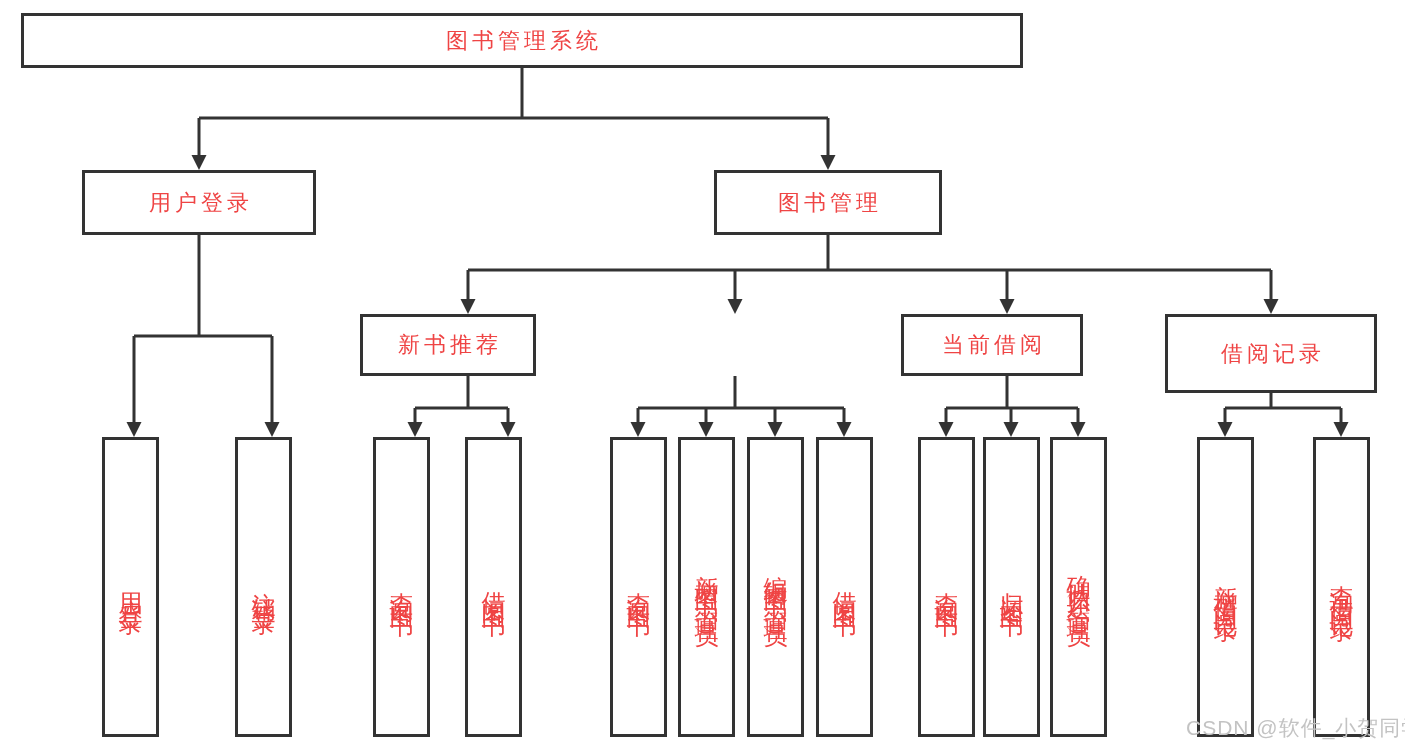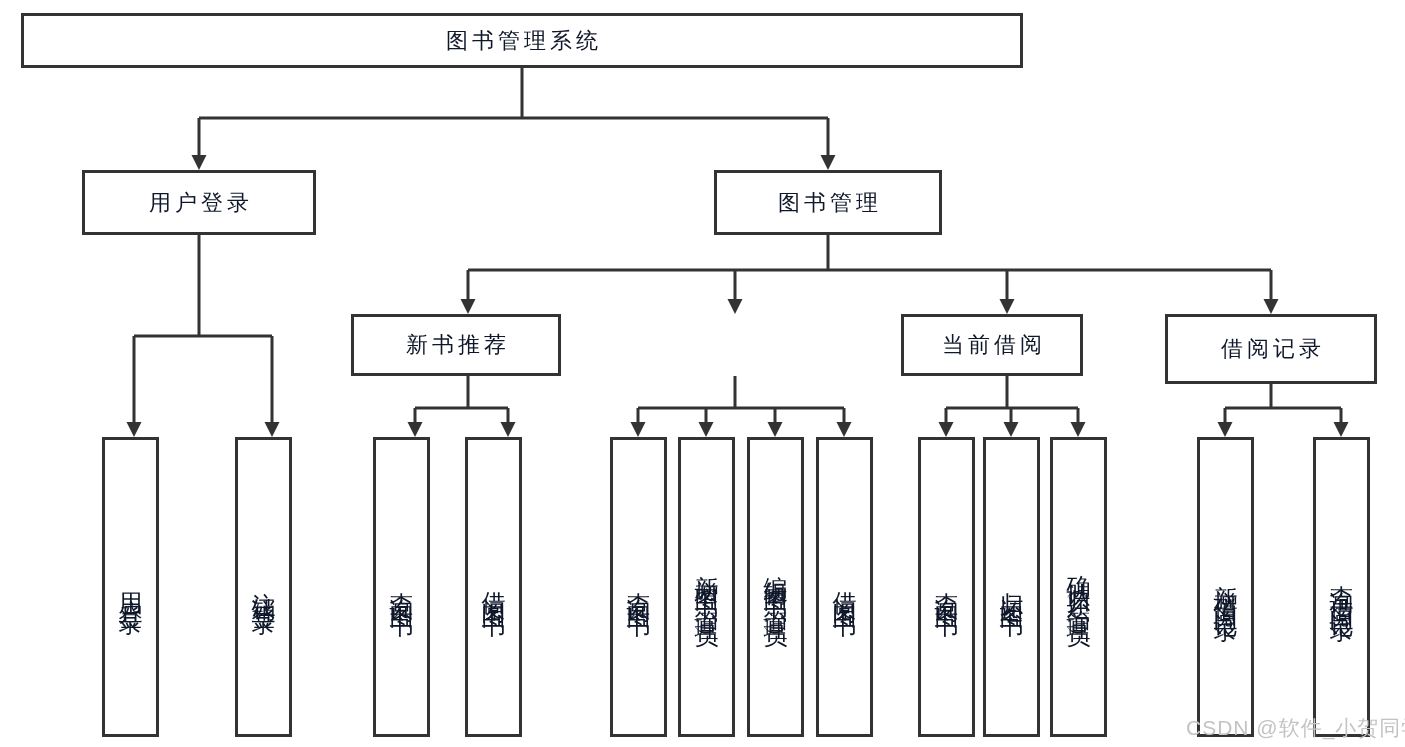--- a/index.html
+++ b/index.html
@@ -17,21 +17,21 @@
     z-index: 0;
   }
   .node {
     position: absolute;
     box-sizing: border-box;
     border: 3px solid #333333;
     background: #ffffff;
     display: flex;
     align-items: center;
     justify-content: center;
-    color: #0f172a;
+    color: #ef4444;
     z-index: 1;
     text-align: center;
   }
   .node.h { font-size: 22px; letter-spacing: 4px; text-indent: 4px; white-space: nowrap; }
   .node.v span {
     writing-mode: vertical-rl;
     text-orientation: mixed;
     font-size: 24px;
     letter-spacing: 7px;
     line-height: 1;
@@ -96,27 +96,27 @@
     <span>图书管理系统</span>
   </div>
 
   <div class="node h" style="left:82px; top:170px; width:234px; height:65px;">
     <span>用户登录</span>
   </div>
   <div class="node h" style="left:714px; top:170px; width:228px; height:65px;">
     <span>图书管理</span>
   </div>
 
-  <div class="node h" style="left:351px; top:314px; width:210px; height:62px;">
+  <div class="node h" style="left:360px; top:314px; width:176px; height:62px;">
     <span>新书推荐</span>
   </div>
   <div class="node h" style="left:901px; top:314px; width:182px; height:62px;">
     <span>当前借阅</span>
   </div>
-  <div class="node h" style="left:1165px; top:314px; width:212px; height:70px;">
+  <div class="node h" style="left:1165px; top:314px; width:212px; height:79px;">
     <span>借阅记录</span>
   </div>
 
   <div class="node v" style="left:102px; top:437px; width:57px; height:300px;">
     <span>用户登录</span>
   </div>
   <div class="node v" style="left:235px; top:437px; width:57px; height:300px;">
     <span>注销登录</span>
   </div>
 

